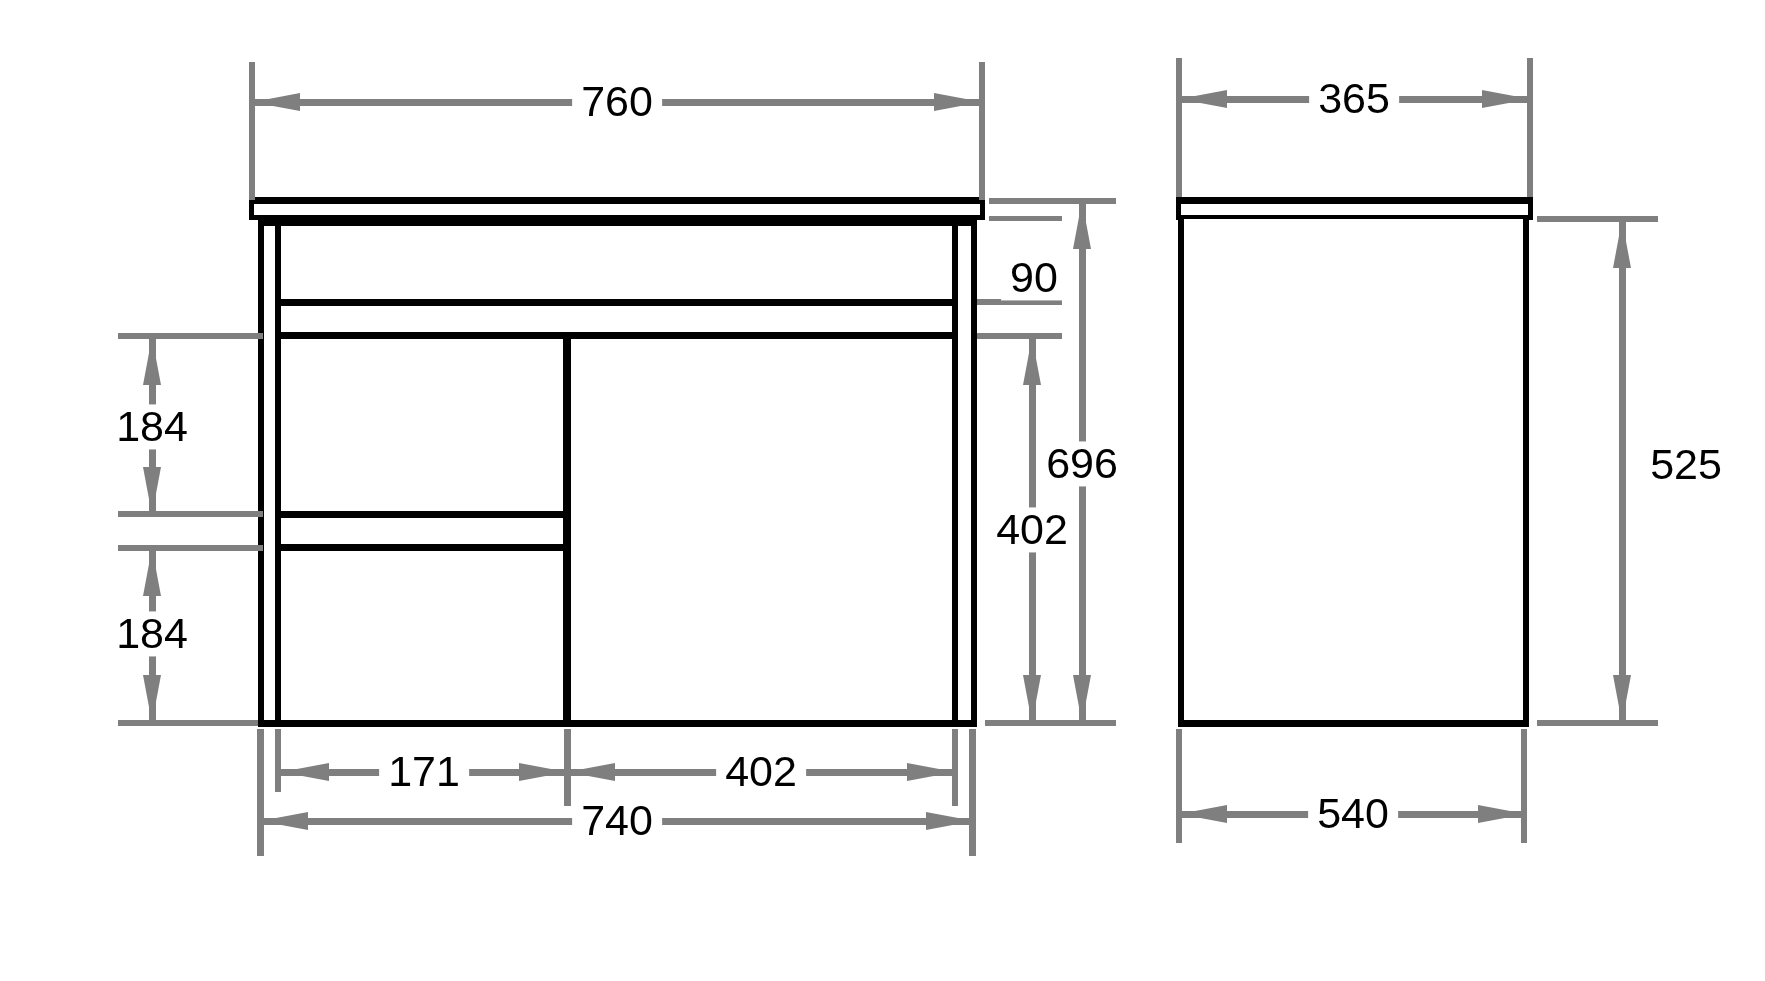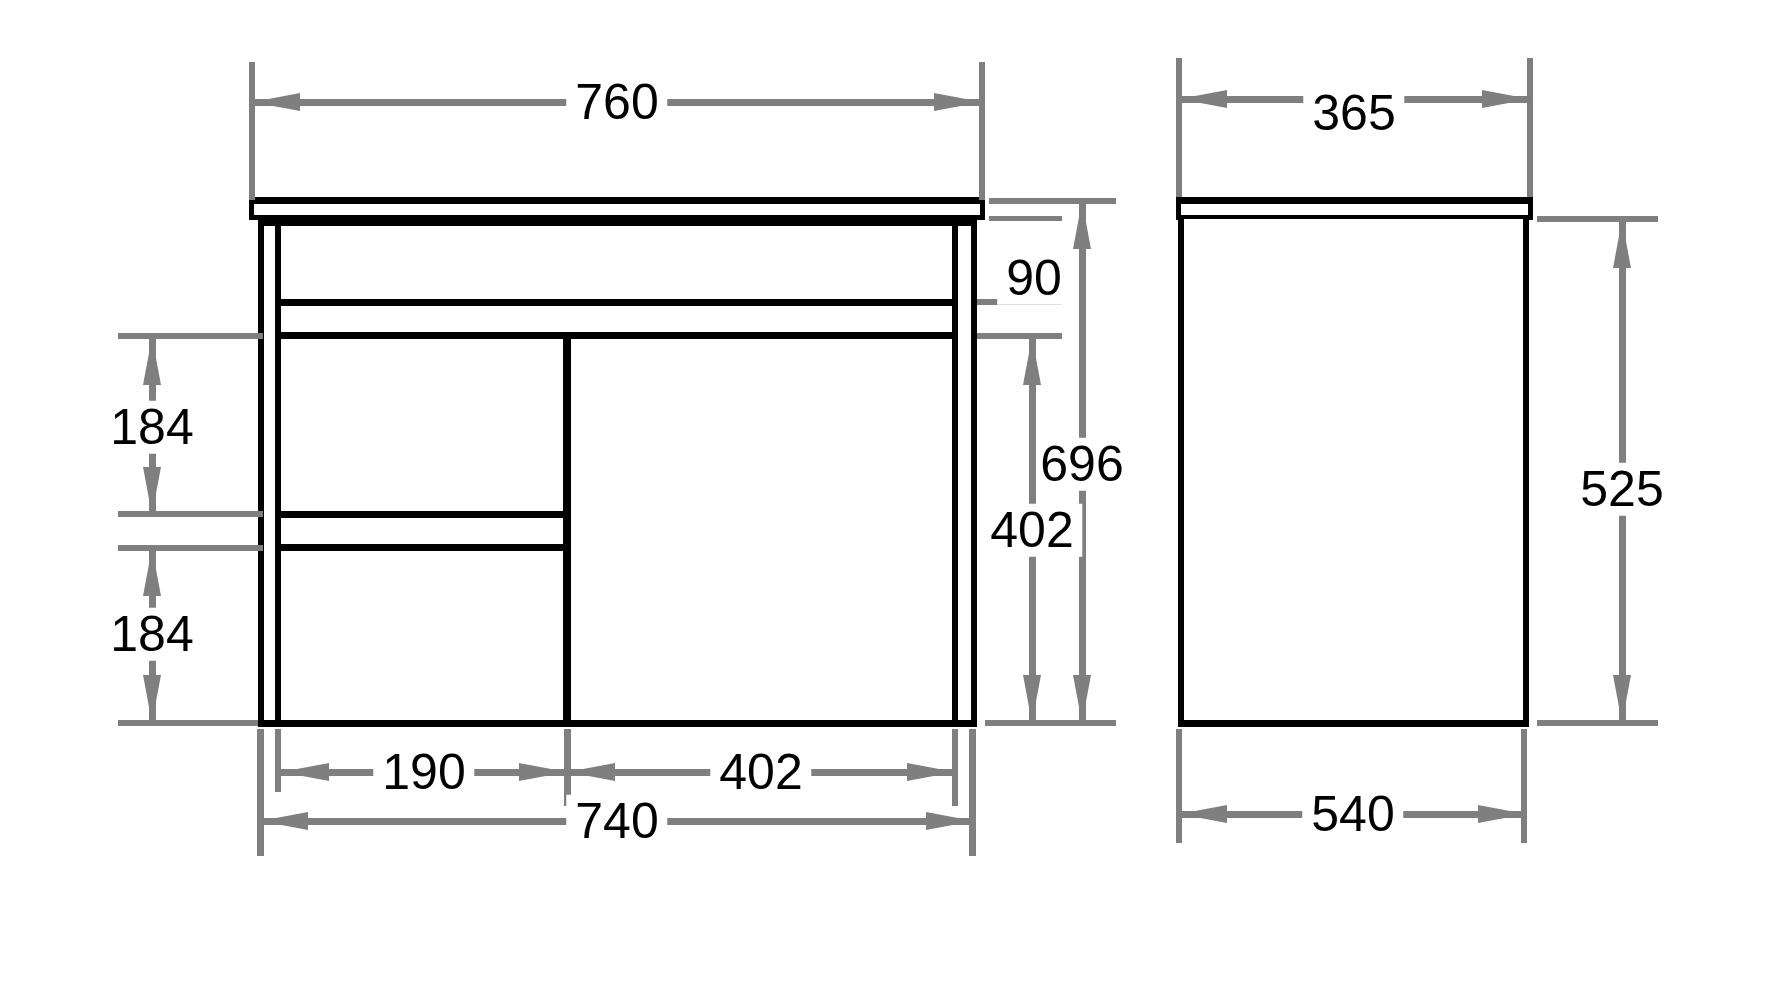--- a/index.html
+++ b/index.html
@@ -5,21 +5,21 @@
   html,body{margin:0;padding:0;background:#ffffff;}
   .canvas{position:relative;width:1765px;height:981px;background:#ffffff;
           font-family:"Liberation Sans",sans-serif;overflow:hidden;}
   
   .k{position:absolute;background:#000000;}
   
   .g{position:absolute;background:#7f7f7f;}
   
   .rect{position:absolute;box-sizing:border-box;border-color:#000000;border-style:solid;background:#ffffff;}
   
-  .lbl{position:absolute;transform:translate(-50%,-50%);font-size:50px;line-height:1.05;
+  .lbl{position:absolute;transform:translate(-50%,-50%);font-size:43px;line-height:1.05;
        color:#000000;background:#ffffff;padding:0 9px;white-space:nowrap;letter-spacing:0;}
   
   .ar{position:absolute;width:0;height:0;border:0 solid transparent;}
   .ar.l{border-top-width:9px;border-bottom-width:9px;border-right:48px solid #7f7f7f;}
   .ar.r{border-top-width:9px;border-bottom-width:9px;border-left:48px solid #7f7f7f;}
   .ar.u{border-left-width:9px;border-right-width:9px;border-bottom:48px solid #7f7f7f;}
   .ar.d{border-left-width:9px;border-right-width:9px;border-top:48px solid #7f7f7f;}
 </style>
 </head>
 <body>
@@ -82,48 +82,48 @@
 
   <div class="g" style="left:275px;top:729px;width:6px;height:63px;"></div>
   <div class="g" style="left:564px;top:729px;width:7px;height:77px;"></div>
   <div class="g" style="left:952px;top:729px;width:6px;height:77px;"></div>
   <div class="g" style="left:257px;top:729px;width:7px;height:127px;"></div>
   <div class="g" style="left:969px;top:729px;width:7px;height:127px;"></div>
 
   <div class="g" style="left:281px;top:769px;width:286px;height:7px;"></div>
   <div class="ar l" style="left:281px;top:763px;"></div>
   <div class="ar r" style="left:519px;top:763px;"></div>
-  <div class="lbl" style="left:424px;top:772px;">190</div>
+  <div class="lbl" style="left:424px;top:772px;">171</div>
 
   <div class="g" style="left:567px;top:769px;width:388px;height:7px;"></div>
   <div class="ar l" style="left:567px;top:763px;"></div>
   <div class="ar r" style="left:907px;top:763px;"></div>
   <div class="lbl" style="left:761px;top:772px;">402</div>
 
   <div class="g" style="left:260px;top:818px;width:714px;height:7px;"></div>
   <div class="ar l" style="left:260px;top:812px;"></div>
   <div class="ar r" style="left:926px;top:812px;"></div>
   <div class="lbl" style="left:617px;top:821px;">740</div>
 
   <div class="rect" style="left:1176px;top:197px;width:357px;height:23px;border-width:7px 5px 5px 5px;"></div>
   <div class="rect" style="left:1178px;top:219px;width:351px;height:508px;border-width:0 6px 7px 6px;"></div>
 
   <div class="g" style="left:1176px;top:58px;width:6px;height:139px;"></div>
   <div class="g" style="left:1527px;top:58px;width:6px;height:139px;"></div>
   <div class="g" style="left:1179px;top:96px;width:351px;height:7px;"></div>
   <div class="ar l" style="left:1179px;top:90px;"></div>
   <div class="ar r" style="left:1482px;top:90px;"></div>
-  <div class="lbl" style="left:1354px;top:113px;">365</div>
+  <div class="lbl" style="left:1354px;top:99px;">365</div>
 
   <div class="g" style="left:1537px;top:216px;width:121px;height:6px;"></div>
   <div class="g" style="left:1537px;top:720px;width:121px;height:6px;"></div>
   <div class="g" style="left:1619px;top:220px;width:7px;height:503px;"></div>
   <div class="ar u" style="left:1613px;top:220px;"></div>
   <div class="ar d" style="left:1613px;top:675px;"></div>
-  <div class="lbl" style="left:1622px;top:465px;margin-top:24px;">525</div>
+  <div class="lbl" style="left:1686px;top:465px;">525</div>
 
   <div class="g" style="left:1176px;top:729px;width:6px;height:114px;"></div>
   <div class="g" style="left:1521px;top:729px;width:6px;height:114px;"></div>
   <div class="g" style="left:1179px;top:811px;width:347px;height:7px;"></div>
   <div class="ar l" style="left:1179px;top:805px;"></div>
   <div class="ar r" style="left:1478px;top:805px;"></div>
   <div class="lbl" style="left:1353px;top:814px;">540</div>
 
 </div>
 

